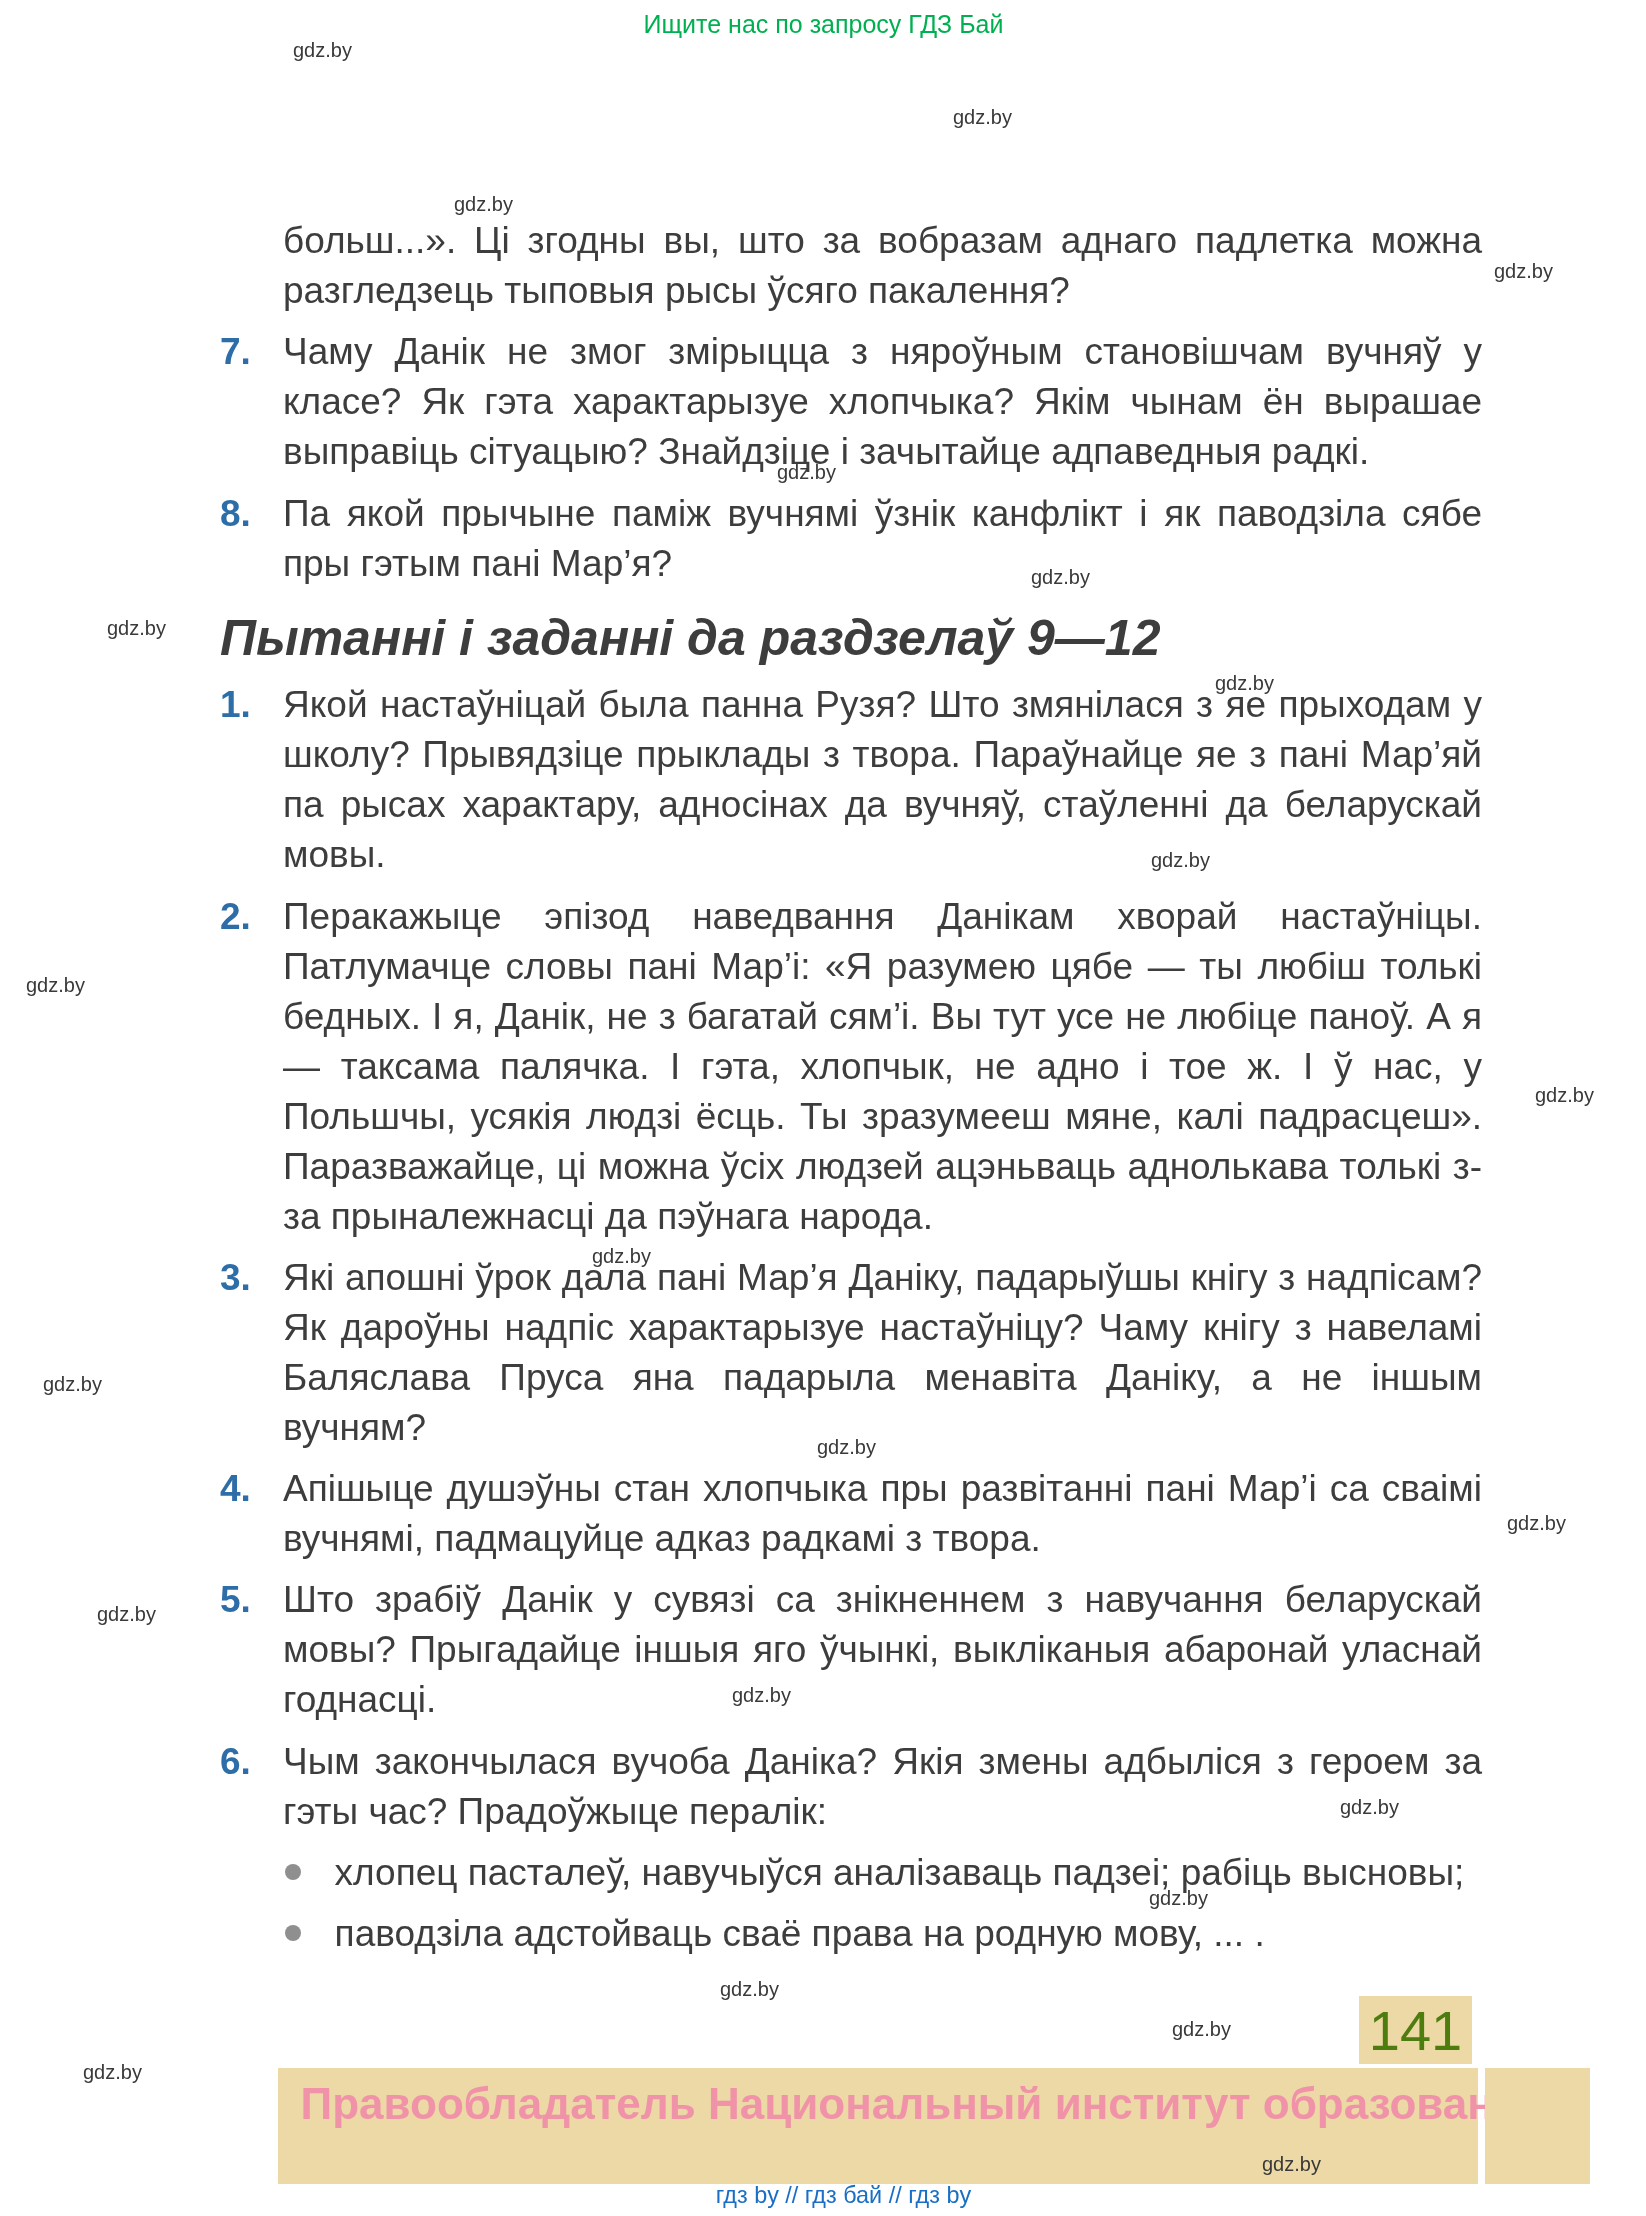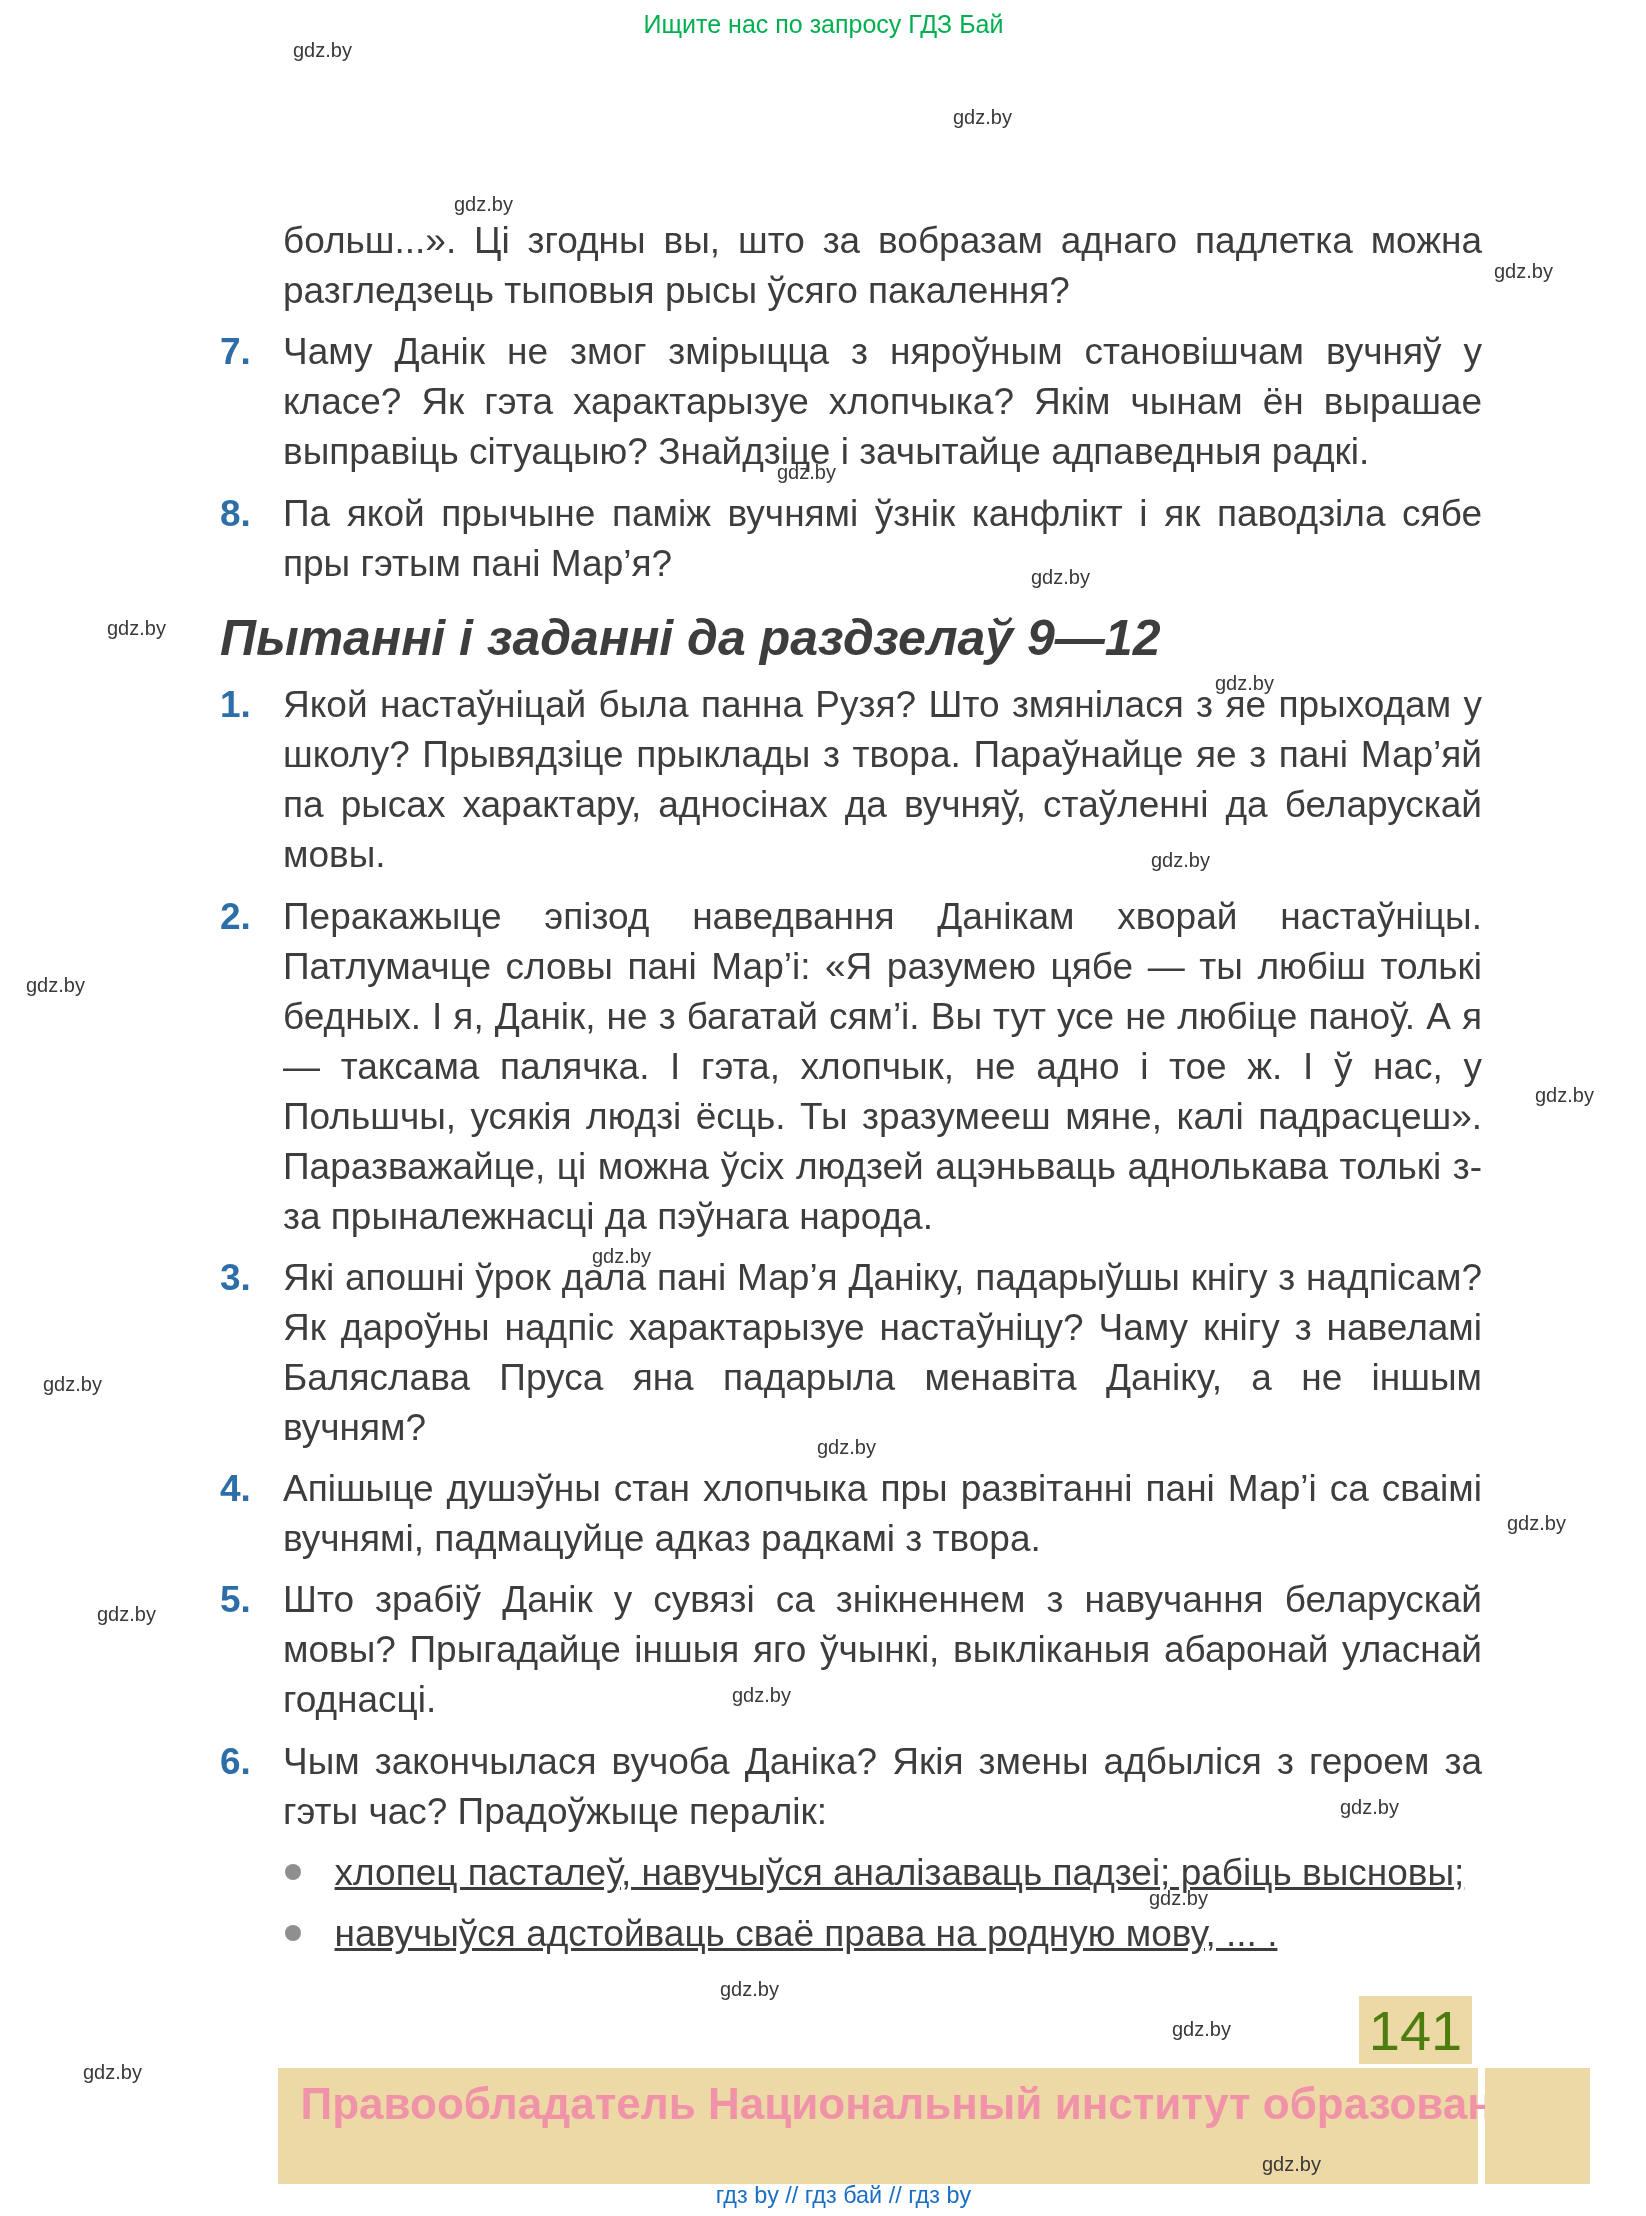--- a/index.html
+++ b/index.html
@@ -57,21 +57,21 @@
   .bullet-line { display: flex; align-items: flex-start; }
   .bullet-dot {
     flex: 0 0 auto;
     display: inline-block;
     width: 16px;
     height: 16px;
     border-radius: 50%;
     background: #8f8f8f;
     margin: 16px 34px 0 1.6px;
   }
-  .bullet-text { flex: 1; text-decoration: underline; }
+  .bullet-text { flex: 1; }
   .page-num-box {
     position: absolute;
     left: 1359px;
     top: 1996px;
     width: 113px;
     height: 68px;
     background: #ecd9a6;
     display: flex;
     align-items: center;
     justify-content: center;
@@ -204,21 +204,21 @@
       <div class="text bullet-line">
         <span class="bullet-dot"></span>
         <span class="bullet-text">хлопец пасталеў, навучыўся аналізаваць падзеі; рабіць высновы;</span>
       </div>
     </div>
 
     <div class="item">
       <div class="num"></div>
       <div class="text bullet-line">
         <span class="bullet-dot"></span>
-        <span class="bullet-text">навучыўся адстойваць сваё права на родную мову, ... .</span>
+        <span class="bullet-text">паводзіла адстойваць сваё права на родную мову, ... .</span>
       </div>
     </div>
 
   </div>
 
   <div class="page-num-box">
     <span>141</span>
   </div>
 
   <div class="footer-strip">

